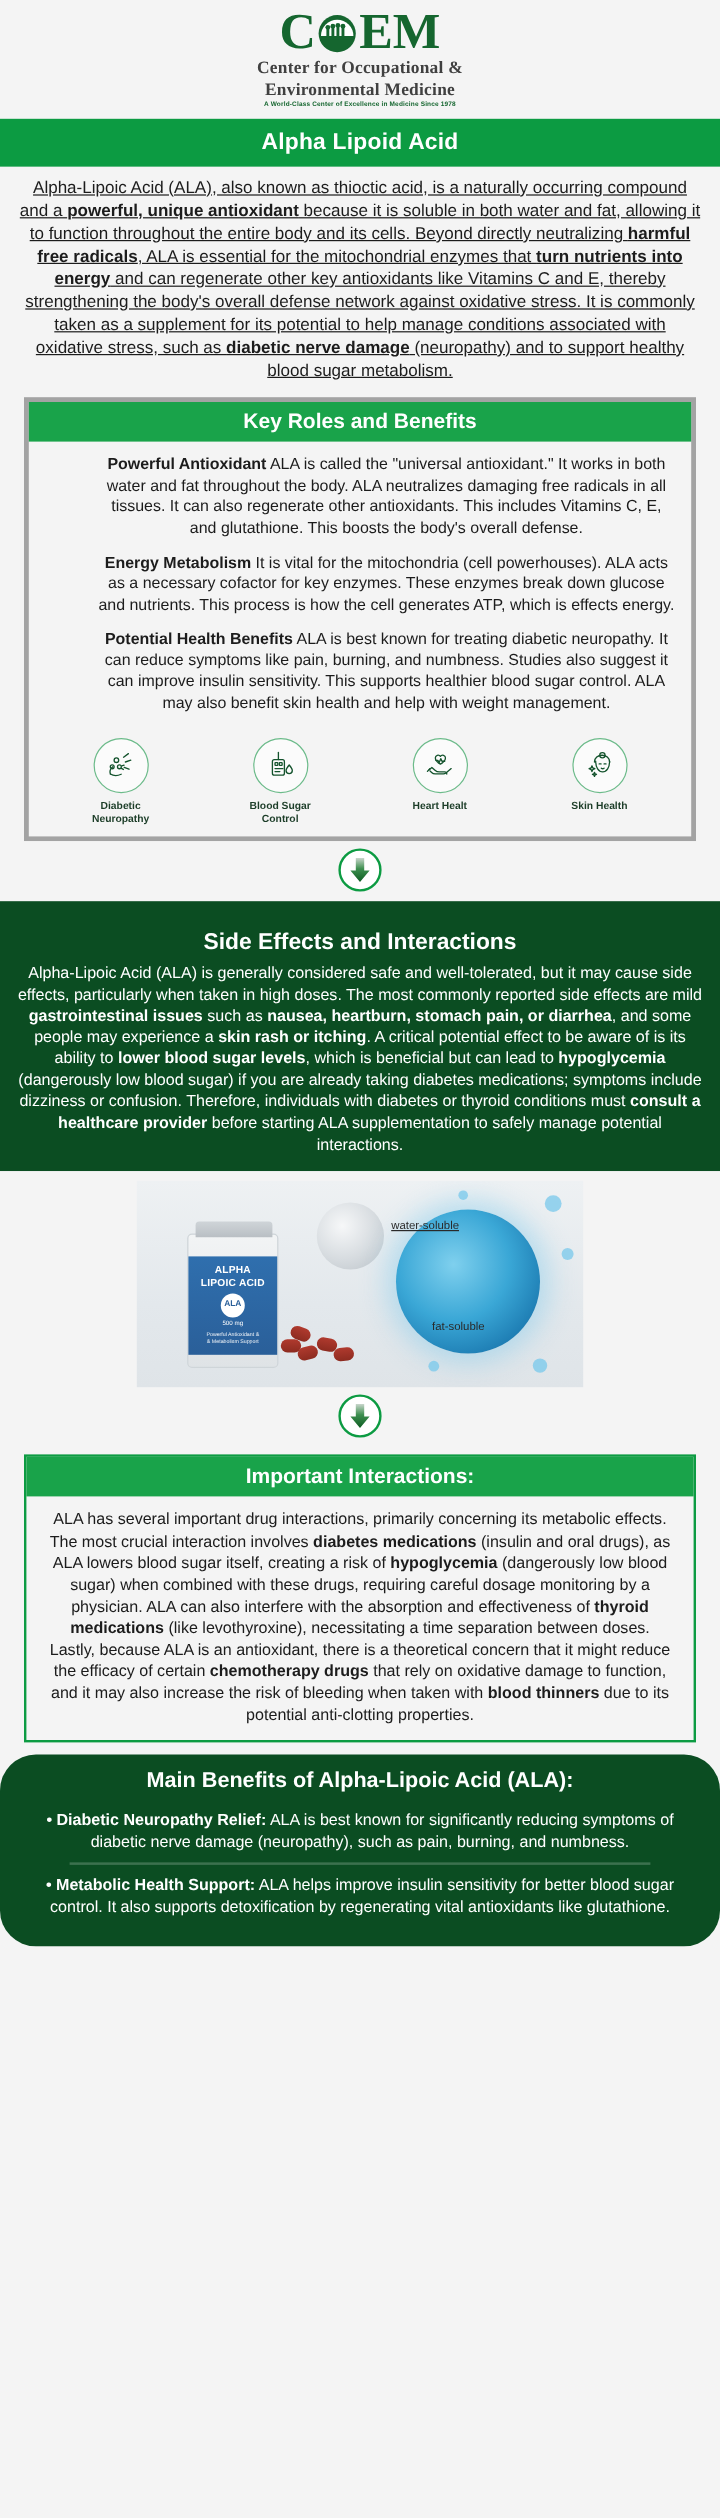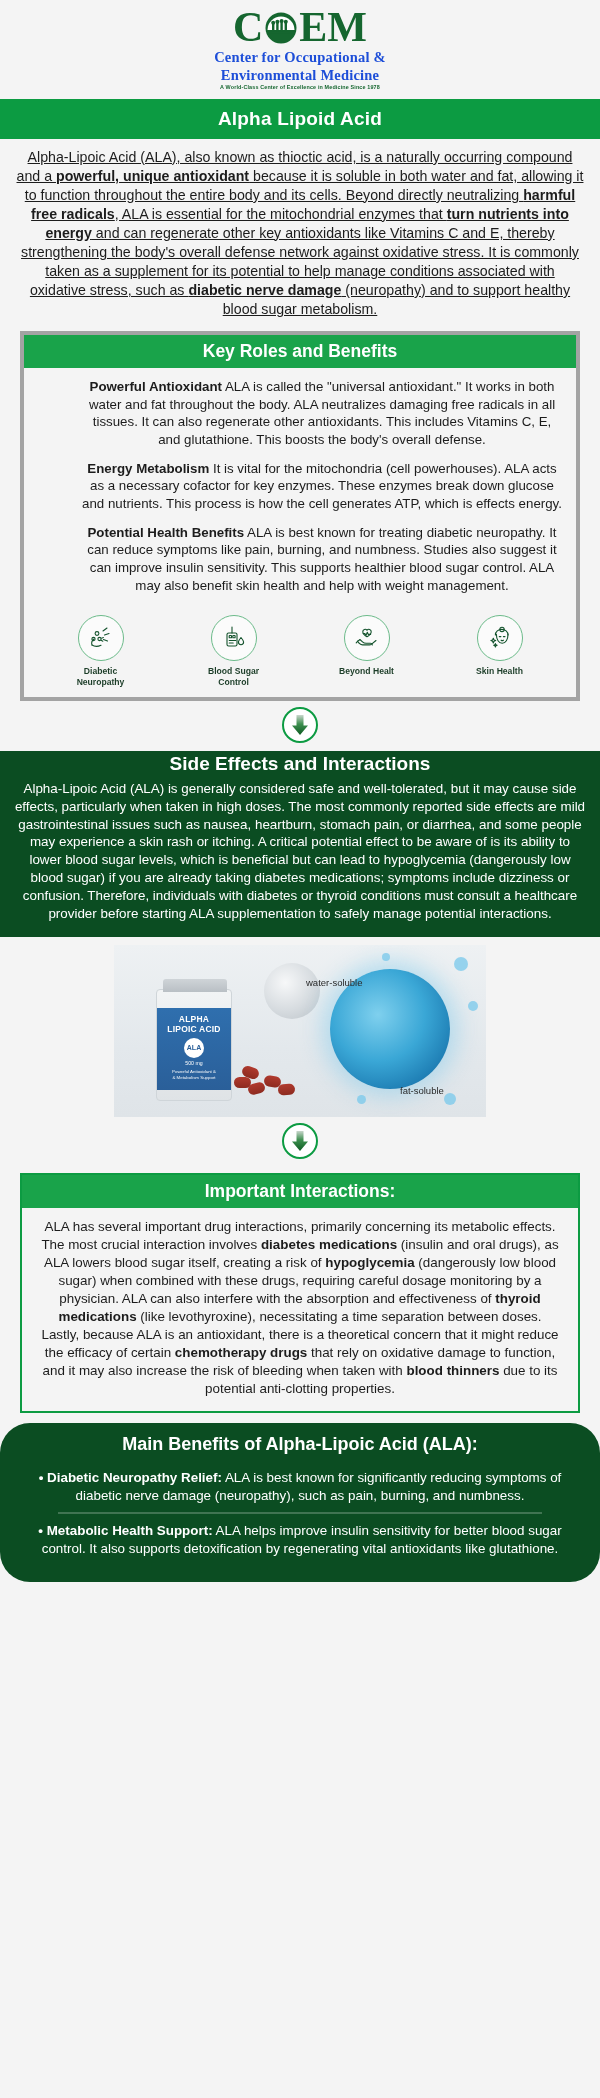--- a/index.html
+++ b/index.html
@@ -34,21 +34,21 @@
     display: inline-block;
     width: 34px; height: 34px;
     position: relative;
     margin: 0 1px;
     vertical-align: middle;
   }
   .logo-name {
     font-family: "Liberation Serif", serif;
     font-size: 14.5px;
     font-weight: 700;
-    color: #1d4ed8;
+    color: #404040;
     line-height: 1.08;
     margin-top: 2px;
     letter-spacing: .2px;
   }
   .logo-tag {
     font-family: "Liberation Sans", sans-serif;
     font-size: 5.4px;
     font-weight: 700;
     color: #15662f;
     margin-top: 1.5px;
@@ -128,53 +128,53 @@
   
   .arrow-wrap { text-align: center; padding: 6px 0 8px 0; background: #f4f4f4; }
   .arrow-circle {
     width: 36px; height: 36px; border-radius: 50%;
     border: 2px solid #0c9b42;
     background: #ffffff;
     display: inline-flex; align-items: center; justify-content: center;
   }
 
   
-  .dark-band { background: #0b4d22; color: #ffffff; padding: 2px 0 14px 0; }
+  .dark-band { background: #0b4d22; color: #ffffff; padding: 24px 0 14px 0; }
   .dark-band .band-head {
     text-align: center;
     font-size: 19px;
     font-weight: 700;
     margin-bottom: 5px;
   }
   .dark-band p {
     text-align: center;
     font-size: 13.4px;
     line-height: 1.33;
     padding: 0 13px;
   }
-  .dark-band p b { font-weight: 400; }
+  .dark-band p b { font-weight: 700; }
 
   
   .img-block { background: #f4f4f4; padding: 8px 0 0 0; text-align: center; }
   .photo {
     width: 372px;
     height: 172px;
     margin: 0 auto;
     position: relative;
     overflow: hidden;
     background: linear-gradient(180deg,#eef1f3 0%, #e3e8ec 60%, #dfe4e8 100%);
   }
   .photo .lbl {
     position: absolute;
     font-size: 9.5px;
     color: #2a2a2a;
     font-weight: 400;
   }
-  .photo .lbl-ws { top: 32px; left: 192px; }
-  .photo .lbl-fs { top: 140px; left: 246px; margin-left: 40px; }
+  .photo .lbl-ws { top: 32px; left: 212px; text-decoration: underline; }
+  .photo .lbl-fs { top: 116px; left: 246px; }
   .bottle {
     position: absolute; left: 42px; top: 44px;
     width: 76px; height: 112px;
     background: linear-gradient(180deg,#f2f4f5 0%,#dfe3e6 100%);
     border-radius: 4px;
     border: 1px solid #cfd5d9;
   }
   .bottle .cap {
     position: absolute; top: -11px; left: 6px; width: 64px; height: 13px;
     background: linear-gradient(180deg,#cfd4d8,#b9bfc4); border-radius: 3px 3px 0 0;
@@ -323,21 +323,21 @@
     <div class="icon-item">
       <div class="icon-circle">
         <svg width="28" height="28" viewBox="0 0 28 28" fill="none" stroke="#14532d" stroke-width="1.1" stroke-linecap="round" stroke-linejoin="round">
           <path d="M14 12.8s-4.2-2.5-4.2-5.1A2.3 2.3 0 0 1 14 6.3a2.3 2.3 0 0 1 4.2 1.4c0 2.6-4.2 5.1-4.2 5.1z"></path>
           <path d="M10.2 9.6h1.7l1 2 1.4-3.4 1 2.2h2.3"></path>
           <path d="M4.5 17.6l2.4-2.1 2.6 2.4c1 .9 2.2 1.4 3.6 1.4h4.4c1 0 1.8.8 1.8 1.7"></path>
           <path d="M23 16.5l-4.4 3.6c-.6.5-1.3.8-2.1.8H9.6c-1.1 0-2.1-.4-2.9-1.2l-1.3-1.2"></path>
           <path d="M3.2 18.8l2-2.2"></path>
         </svg>
       </div>
-      <div class="icon-label">Beyond Healt</div>
+      <div class="icon-label">Heart Healt</div>
     </div>
 
     <div class="icon-item">
       <div class="icon-circle">
         <svg width="28" height="28" viewBox="0 0 28 28" fill="none" stroke="#14532d" stroke-width="1.1" stroke-linecap="round" stroke-linejoin="round">
           <circle cx="16" cy="5.4" r="2.2"></circle>
           <path d="M9.4 11c0-3.4 2.9-5.6 6.3-5.6s6.3 2.2 6.3 5.6"></path>
           <path d="M10.4 10.4c0 5 2.4 8.8 5.8 8.8s5.8-3.8 5.8-8.8"></path>
           <path d="M13.3 12.6h1.6M17.4 12.6H19"></path>
           <path d="M15.1 16.2c.7.5 1.6.5 2.3 0"></path>

